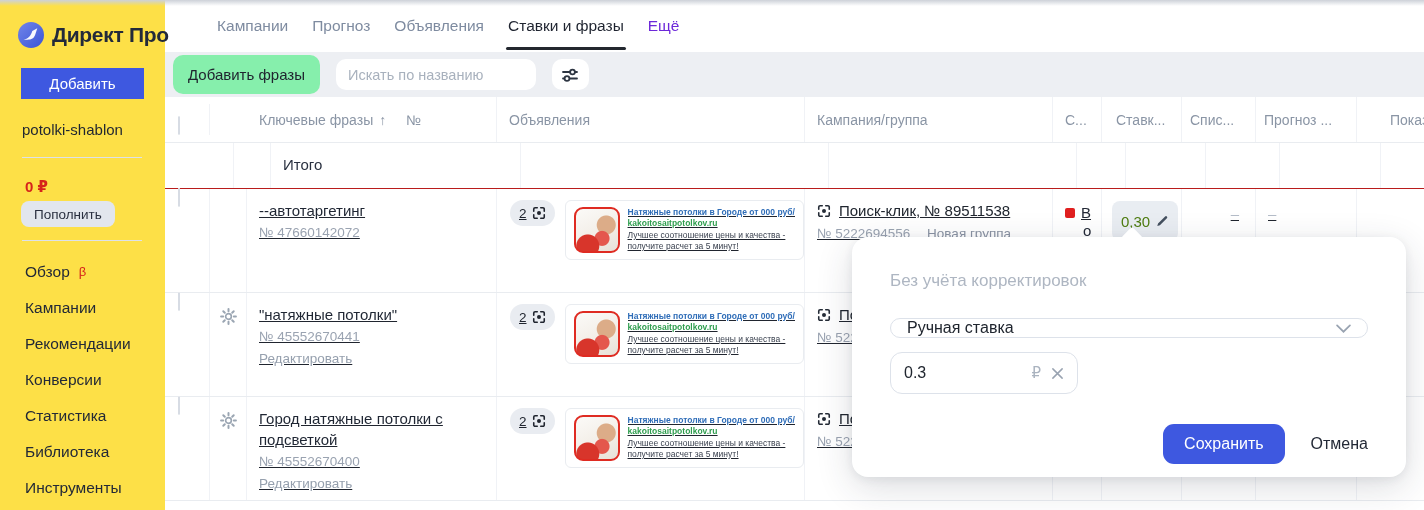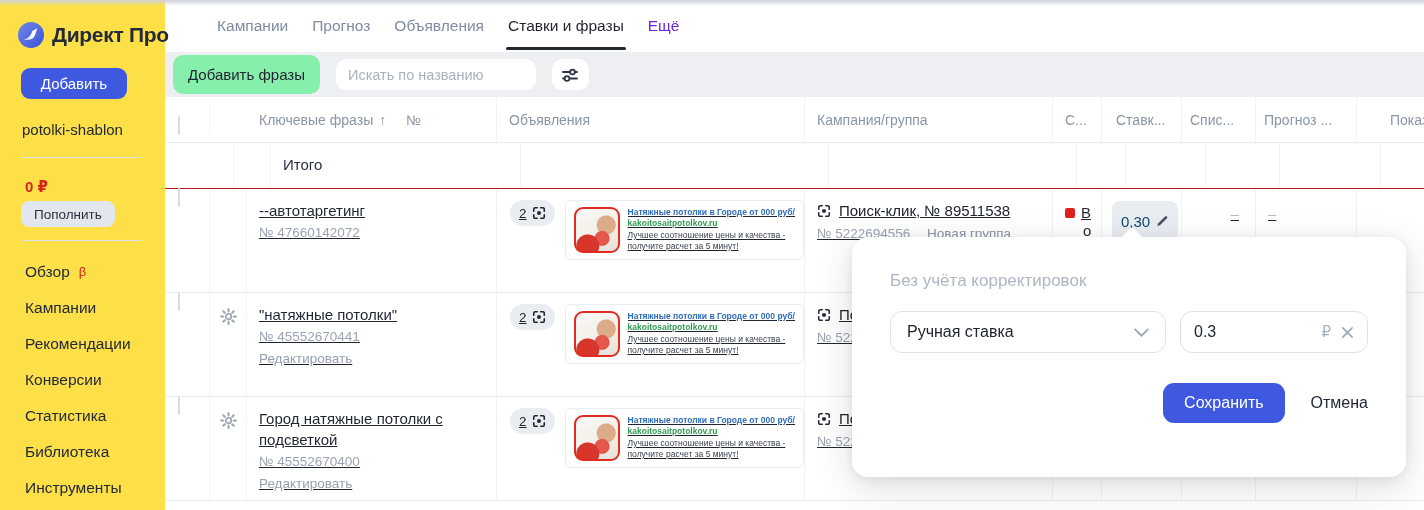--- a/index.html
+++ b/index.html
@@ -10,22 +10,22 @@
     background:#edeff3; color:#20252f;
   }
   .top-strip { position:absolute; top:0; left:0; right:0; height:6px;
     background:linear-gradient(#cdd1d8, rgba(205,209,216,0)); z-index:5; pointer-events:none; }
 
   
   .sidebar { position:absolute; left:0; top:0; width:165px; height:510px; background:#fde047; z-index:3; }
   .logo { display:flex; align-items:center; gap:8px; margin:22px 0 0 18px; }
   .logo-badge { width:26px; height:26px; flex:0 0 auto; }
   .logo-text { font-size:21px; font-weight:700; color:#232a3a; letter-spacing:-0.3px; white-space:nowrap; }
-  .add-btn { position:absolute; left:21px; top:68px; width:106px; height:31px; border:none;
-    background:#3e58e0; color:#fff; font-size:15px; font-family:inherit; border-radius:9px; cursor:pointer; }
+  .add-btn { position:absolute; left:21px; top:68px; width:123px; height:31px; border:none;
+    background:#3e58e0; color:#fff; font-size:15px; font-family:inherit; border-radius:0; cursor:pointer; }
   .account { position:absolute; left:22px; top:121px; font-size:15px; color:#1f2531; }
   .sb-divider { position:absolute; left:22px; width:120px; height:1px; background:#dde1e8; }
   .divider-1 { top:157px; } .divider-2 { top:240px; }
   .balance { position:absolute; left:25px; top:178px; font-size:15px; font-weight:700; color:#d6241b; }
   .topup { position:absolute; left:21px; top:201px; height:26px; padding:0 13px; border:none;
     background:#e2e6ed; color:#2a3040; font-size:13.5px; font-family:inherit; border-radius:8px; cursor:pointer; }
   .sb-nav { position:absolute; left:25px; top:254px; }
   .sb-item { height:36px; display:flex; align-items:center; font-size:15.5px; color:#232936; cursor:pointer; white-space:nowrap; }
   .beta { color:#d6241b; font-size:13px; margin-left:9px; position:relative; top:-1px; }
 
@@ -91,35 +91,35 @@
   .camp-line2 { margin-top:7px; font-size:13.5px; color:#9aa3b1; white-space:nowrap; overflow:hidden; }
   .camp-group { color:#8b94a4; margin-left:13px; }
 
   .status-cell { padding:15px 0 0 12px; font-size:15px; color:#232936; }
   .status-l1 { display:flex; align-items:center; gap:6px; }
   .status-sq { width:10px; height:10px; border-radius:2px; background:#e01f1f; flex:0 0 auto; }
   .status-l2 { margin-left:18px; line-height:20px; }
 
   .bid-cell { padding:12px 0 0 10px; }
   .bid-chip { display:inline-flex; align-items:center; gap:6px; background:#e9edf2; border-radius:8px;
-    height:40px; padding:0 9px; font-size:15px; color:#0c4a6e; cursor:pointer; }
+    height:40px; padding:0 9px; font-size:15px; color:#4d7c0f; cursor:pointer; }
   .bid-chip svg { color:#44505f; }
   .dash-right { padding:16px 16px 0 0; text-align:right; font-size:15px; color:#b4bcc8; }
   .dash-left { padding:16px 0 0 12px; font-size:15px; color:#b4bcc8; }
 
   
   .modal { position:absolute; left:852px; top:237px; width:554px; height:240px; background:#fff;
     border-radius:16px; z-index:10;
     box-shadow:0 10px 36px rgba(35,45,65,0.16), 0 2px 10px rgba(35,45,65,0.08);
     padding:28px 38px 0; }
   .modal::before { content:""; position:absolute; top:-7px; left:272px; width:16px; height:16px;
     background:#fff; transform:rotate(45deg); border-radius:3px; }
   .modal-title { font-size:25px; font-weight:500; color:#20262f; line-height:30px; }
   .modal-sub { margin-top:6px; font-size:17px; color:#aeb6c2; line-height:20px; }
-  .modal-controls { margin-top:20px; display:flex; gap:14px; }
+  .modal-controls { margin-top:27px; display:flex; gap:14px;flex-direction:column; }
   .select { flex:1; height:42px; border:1px solid #dde2ea; border-radius:12px; display:flex; align-items:center;
     padding:0 16px; font-size:16px; color:#20262f; cursor:pointer; background:#fff; }
   .select .chev { margin-left:auto; color:#99a3b1; display:flex; }
   .bid-input { width:188px; height:42px; border:1px solid #dde2ea; border-radius:12px; display:flex;
     align-items:center; padding:0 13px; background:#fff; }
   .bid-input input { border:none; outline:none; width:100%; min-width:0; font-size:16px; font-family:inherit; color:#20262f; }
   .cur { font-size:15px; color:#aab3bf; margin:0 10px 0 6px; }
   .clear-x { color:#99a3b1; display:flex; cursor:pointer; }
   .modal-actions { margin-top:30px; display:flex; justify-content:flex-end; align-items:center; gap:26px; }
   .save-btn { height:40px; padding:0 21px; border:none; border-radius:11px; background:#3e58e0; color:#fff;

